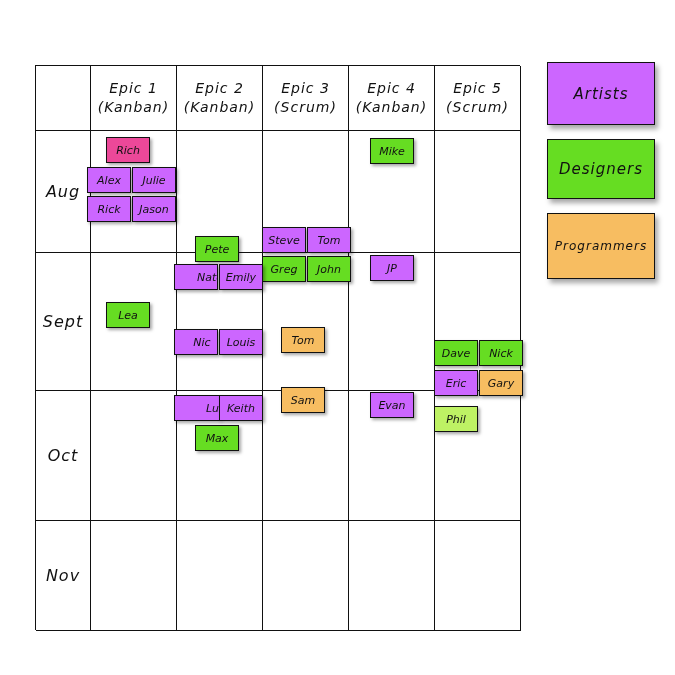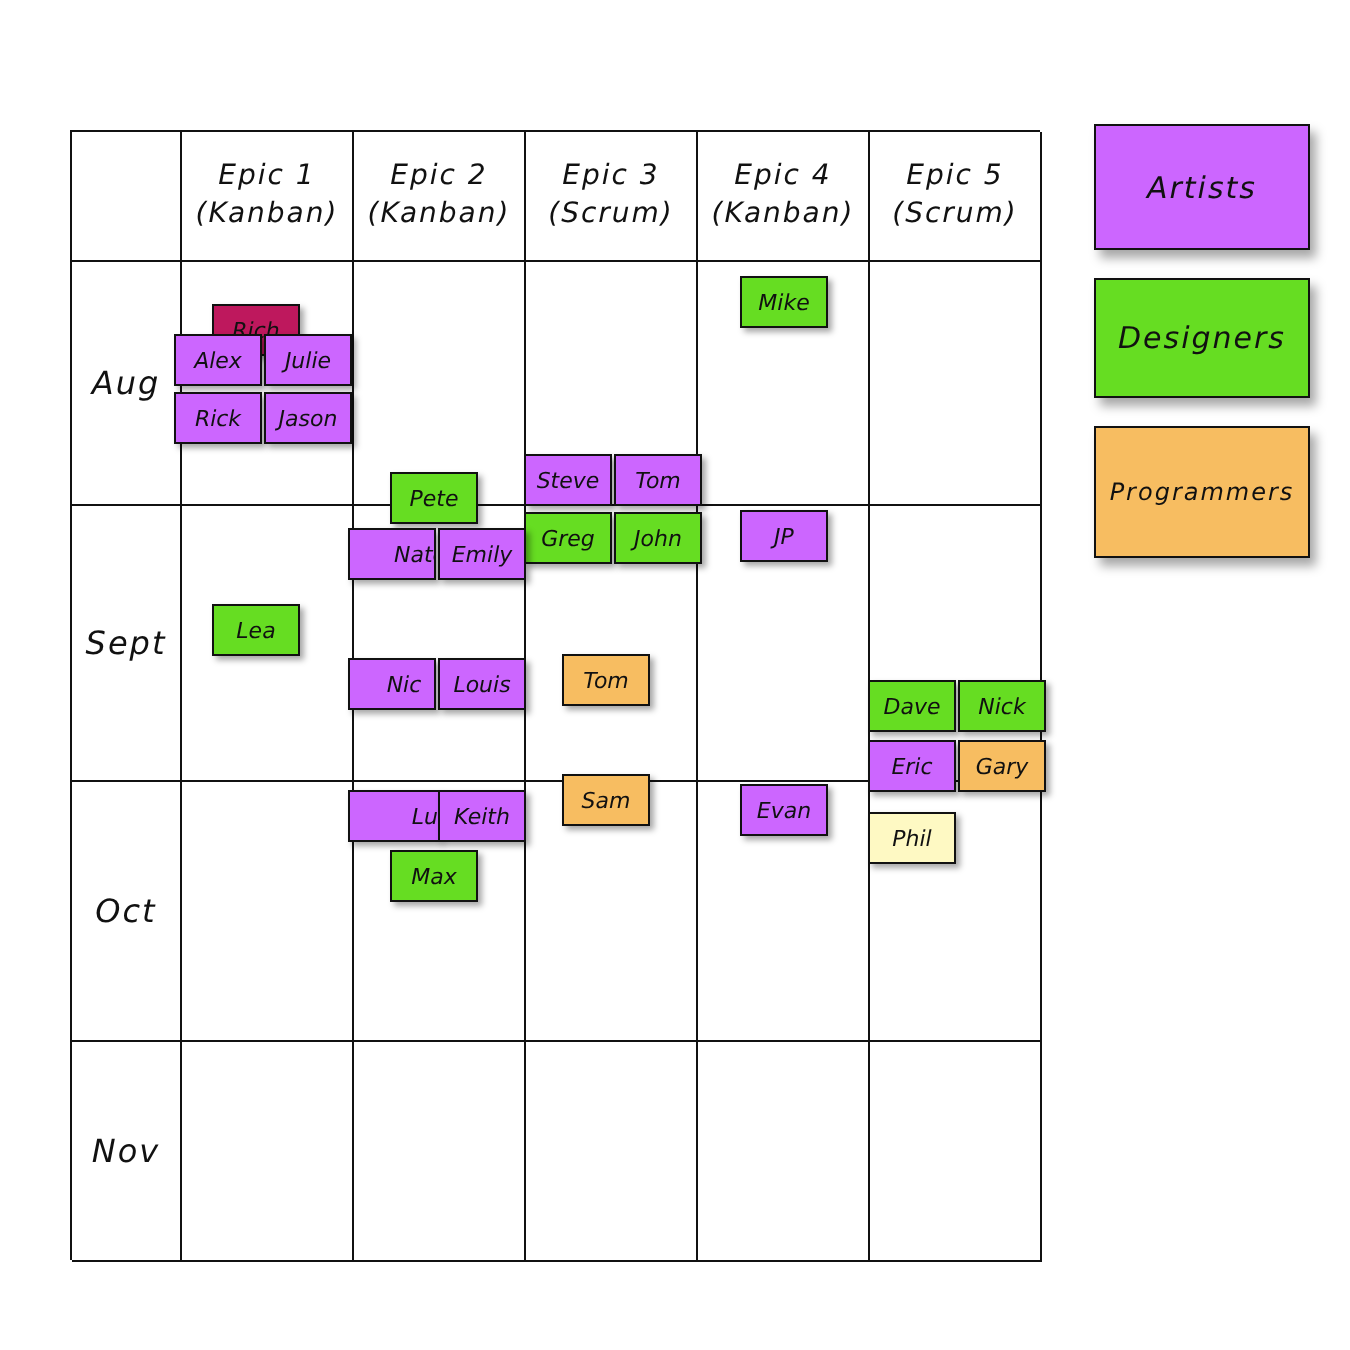--- a/index.html
+++ b/index.html
@@ -124,21 +124,21 @@
 
     <div class="cell row-label">Nov</div>
     <div class="cell"></div>
     <div class="cell"></div>
     <div class="cell"></div>
     <div class="cell"></div>
     <div class="cell"></div>
   </div>
 
   <div class="notes-layer">
-      <div class="note" style="left: 106px; top: 152px; background: #be185d;">Rich</div>
+      <div class="note" style="left: 106px; top: 137px; background: #ec4899;">Rich</div>
       <div class="note" style="left: 87px; top: 167px; background: rgb(204, 102, 255);">Alex</div>
       <div class="note" style="left: 132px; top: 167px; background: rgb(204, 102, 255);">Julie</div>
       <div class="note" style="left: 87px; top: 196px; background: rgb(204, 102, 255);">Rick</div>
       <div class="note" style="left: 132px; top: 196px; background: rgb(204, 102, 255);">Jason</div>
       <div class="note" style="left: 370px; top: 138px; background: rgb(102, 221, 34);">Mike</div>
       <div class="note" style="left: 195px; top: 236px; background: rgb(102, 221, 34);">Pete</div>
       <div class="note" style="left: 262px; top: 227px; background: rgb(204, 102, 255);">Steve</div>
       <div class="note" style="left: 307px; top: 227px; background: rgb(204, 102, 255);">Tom</div>
       <div class="note" style="left: 262px; top: 256px; background: rgb(102, 221, 34);">Greg</div>
       <div class="note" style="left: 307px; top: 256px; background: rgb(102, 221, 34);">John</div>
@@ -151,21 +151,21 @@
       <div class="note" style="left: 281px; top: 327px; background: rgb(247, 189, 97);">Tom</div>
       <div class="note" style="left: 281px; top: 359px; background: rgb(247, 189, 97); margin-top: 28px;">Sam</div>
       <div class="note" style="left: 434px; top: 340px; background: rgb(102, 221, 34);">Dave</div>
       <div class="note" style="left: 479px; top: 340px; background: rgb(102, 221, 34);">Nick</div>
       <div class="note" style="left: 434px; top: 370px; background: rgb(204, 102, 255);">Eric</div>
       <div class="note" style="left: 479px; top: 370px; background: rgb(247, 189, 97);">Gary</div>
       <div class="note" style="left: 174px; top: 395px; background: rgb(204, 102, 255); padding-left: 44px;">Luke</div>
       <div class="note" style="left: 219px; top: 395px; background: rgb(204, 102, 255);">Keith</div>
       <div class="note" style="left: 195px; top: 425px; background: rgb(102, 221, 34);">Max</div>
       <div class="note" style="left: 370px; top: 392px; background: rgb(204, 102, 255);">Evan</div>
-      <div class="note" style="left: 434px; top: 406px; background: #fef9c3;">Phil</div>
+      <div class="note" style="left: 434px; top: 406px; background: #bef264;">Phil</div>
     </div>
 
   <div class="legend">
     <div class="legend-box legend-artists" style="background: rgb(204, 102, 255);">Artists</div>
     <div class="legend-box legend-designers" style="background: rgb(102, 221, 34);">Designers</div>
     <div class="legend-box legend-programmers" style="background: rgb(247, 189, 97);">Programmers</div>
   </div>
 
 </div>
 

